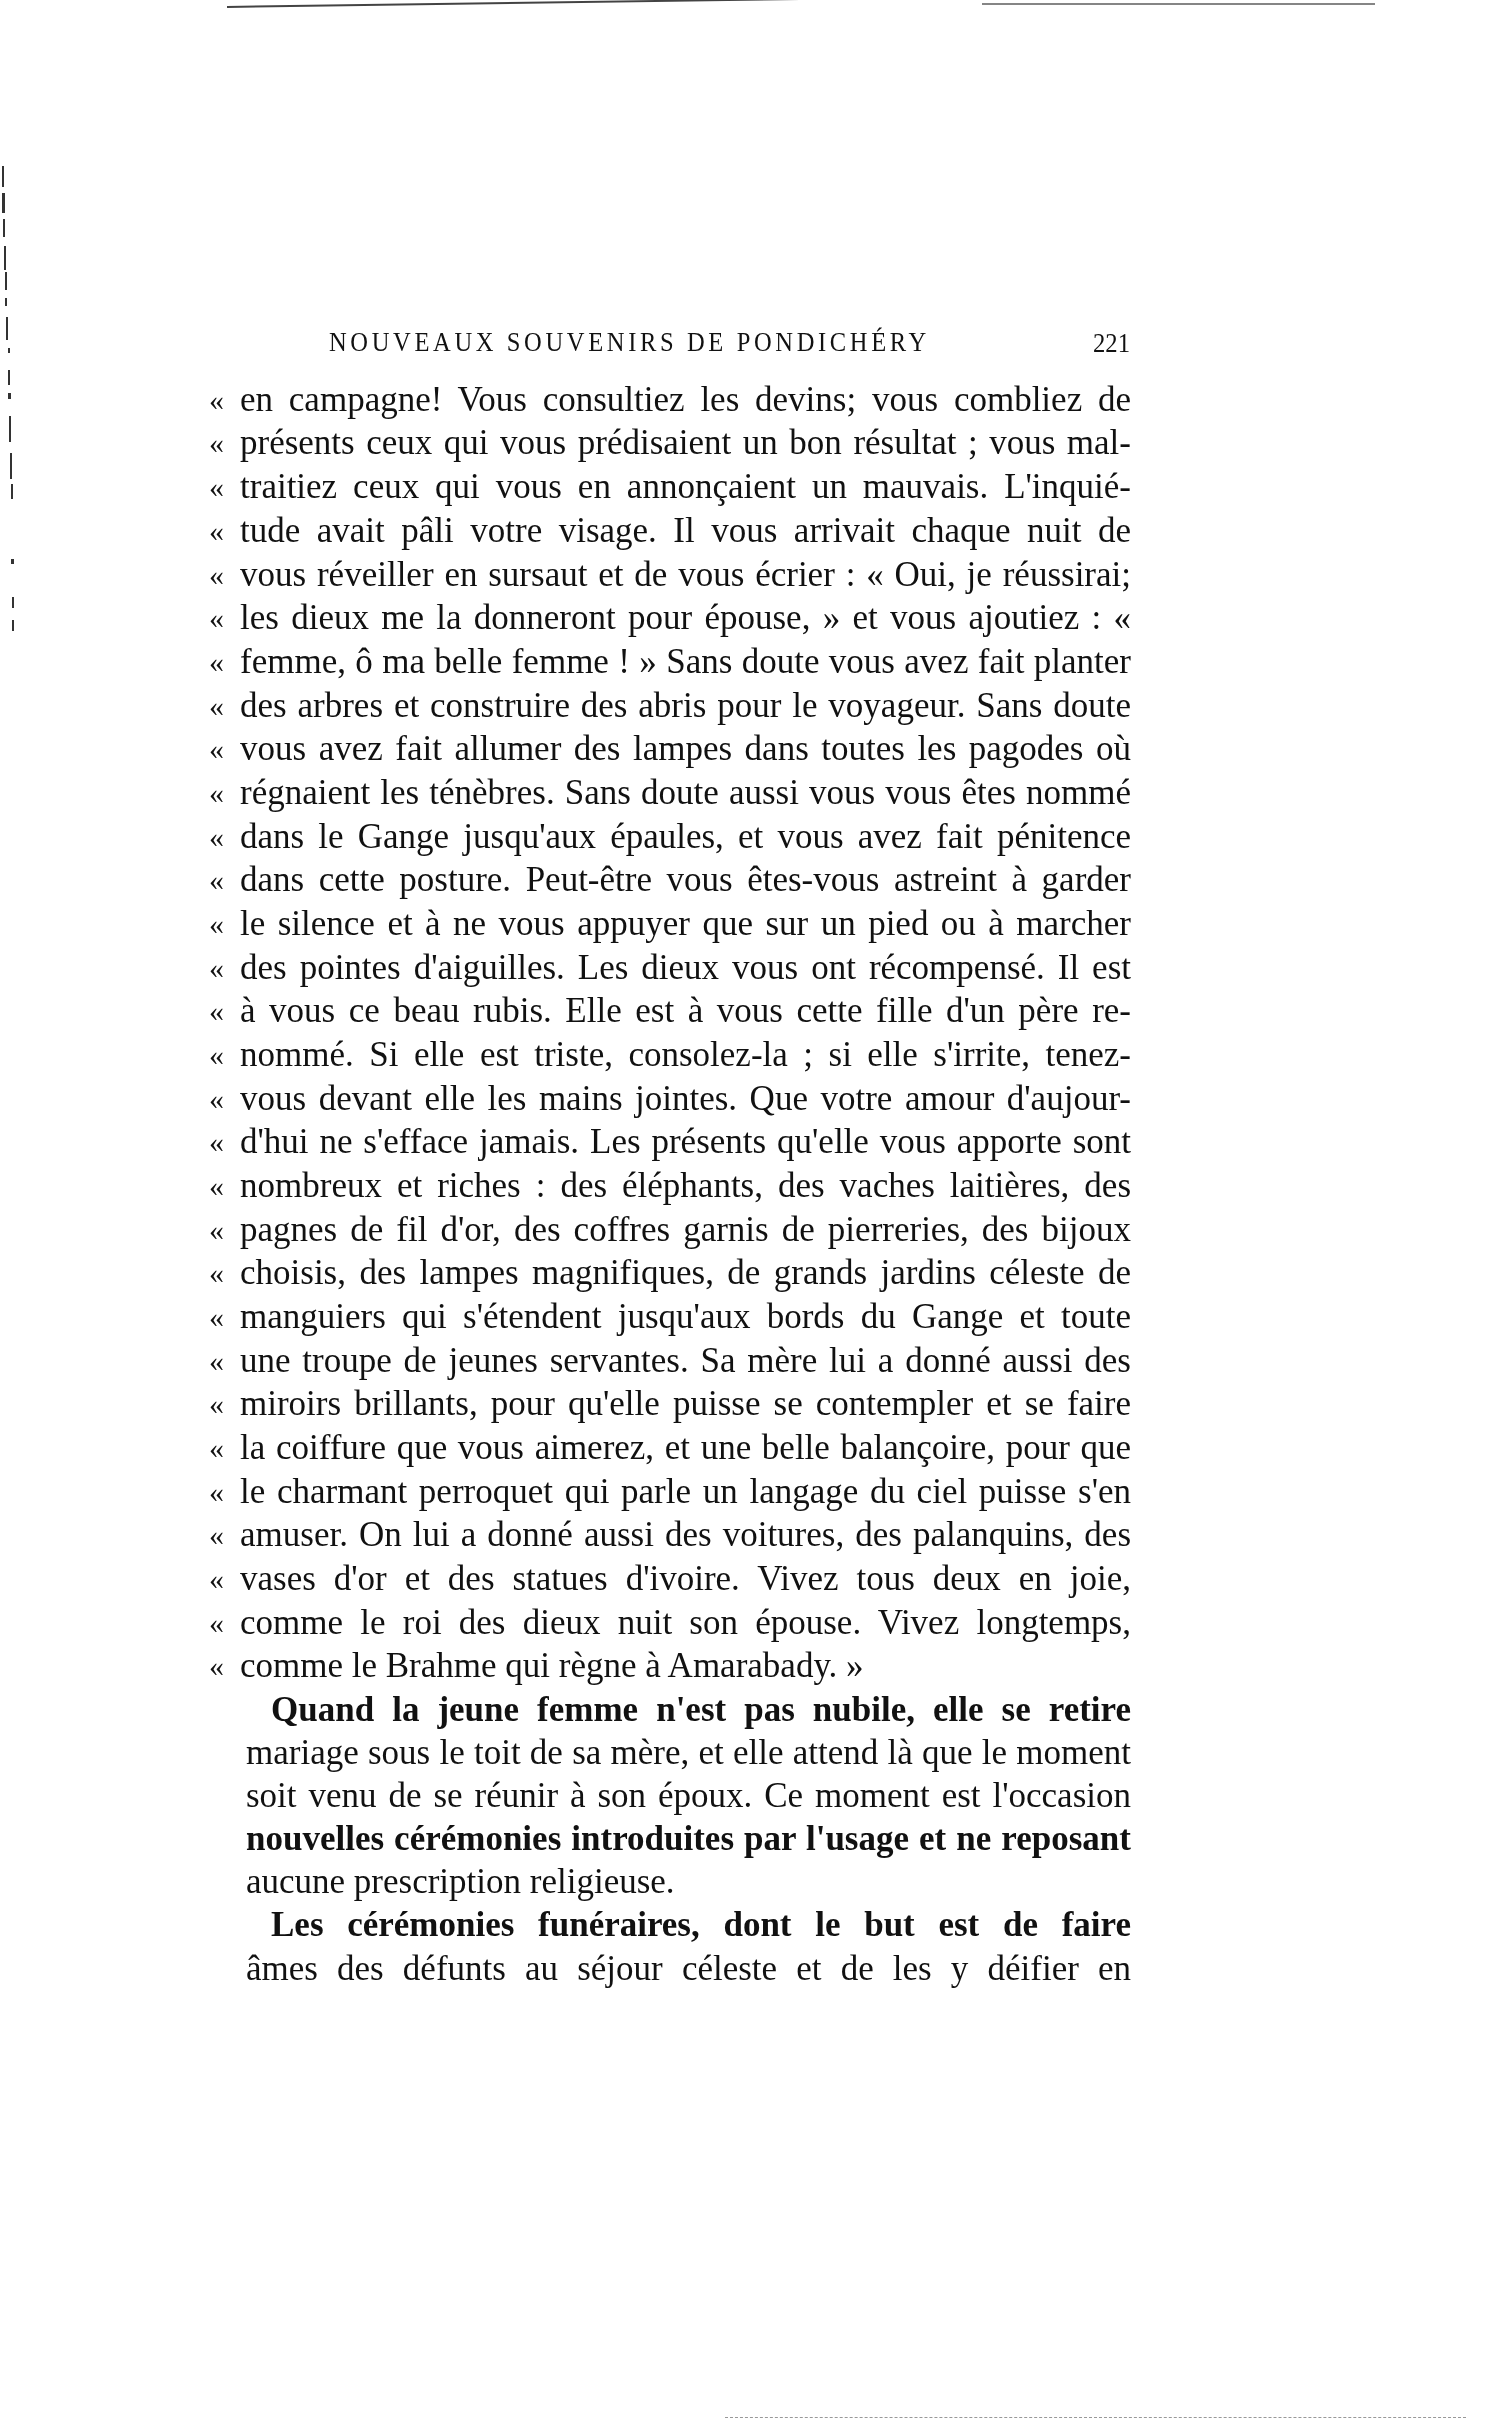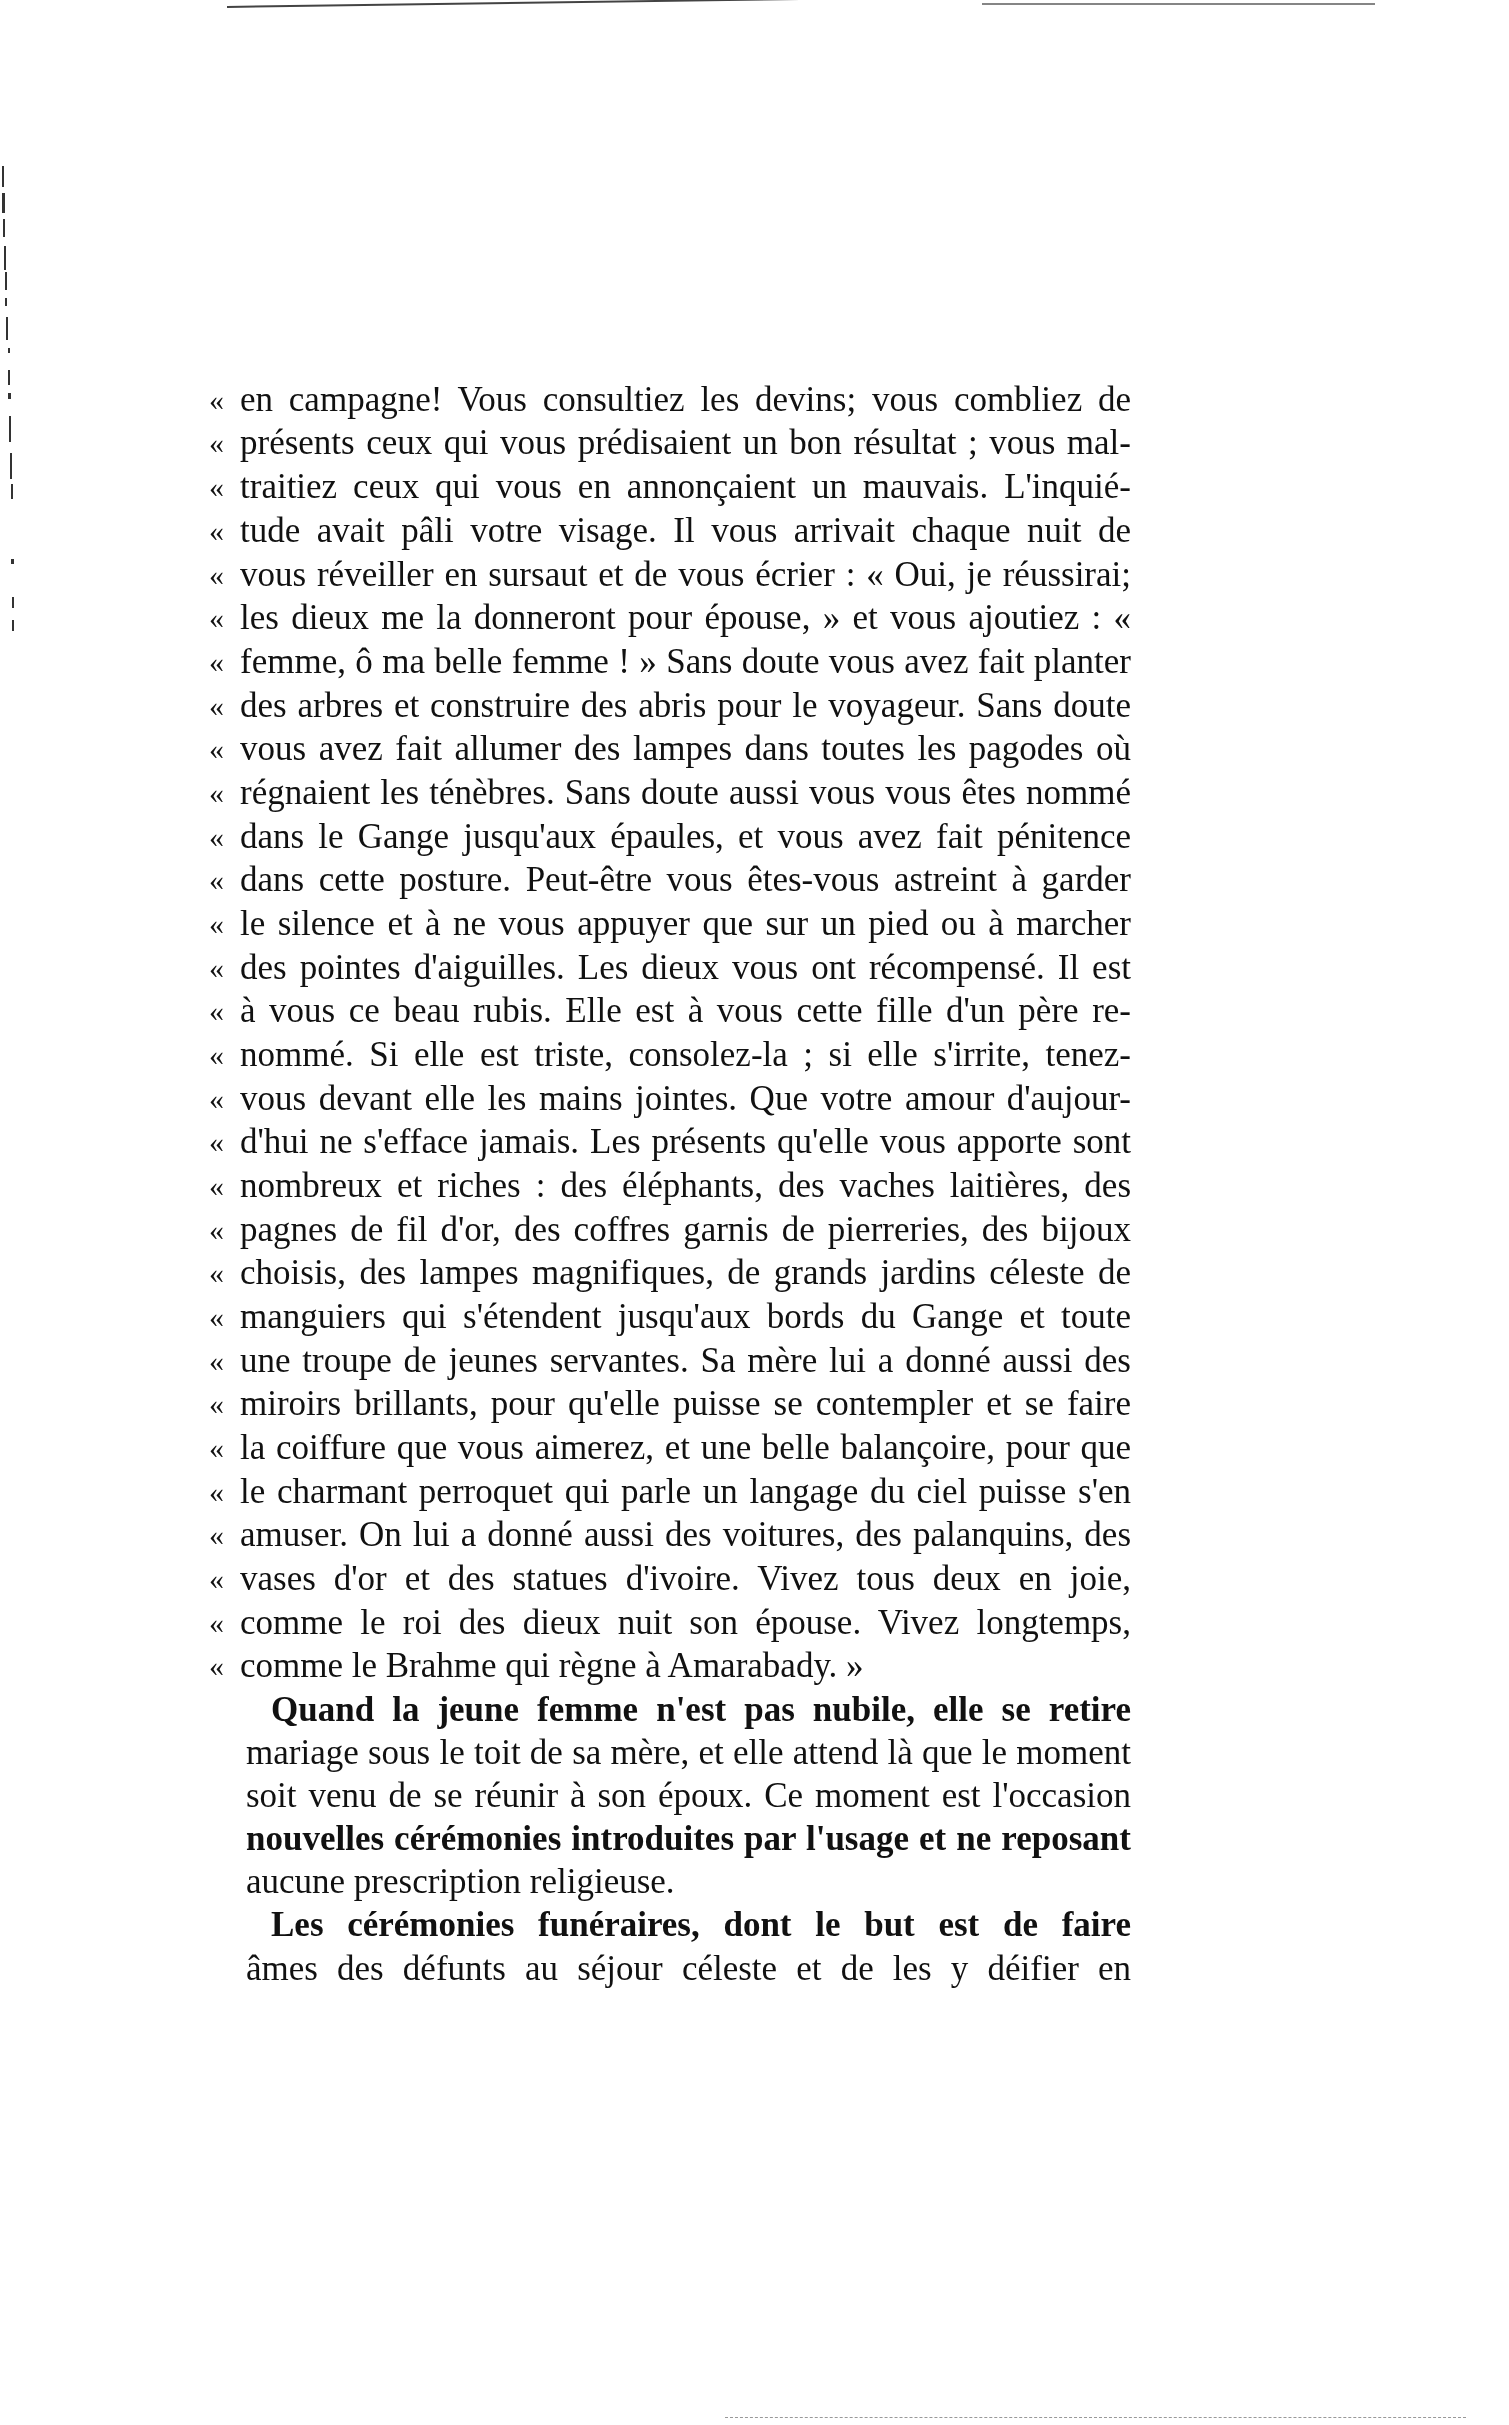--- a/index.html
+++ b/index.html
@@ -43,20 +43,24 @@
       <div class="edge-tick" style="left: 7.6px; top: 370px; height: 15px;"></div>
       <div class="edge-tick" style="left: 8.3px; top: 393px; height: 6px;"></div>
       <div class="edge-tick" style="left: 9px; top: 416px; height: 26px;"></div>
       <div class="edge-tick" style="left: 9.8px; top: 453px; height: 26px;"></div>
       <div class="edge-tick" style="left: 10.6px; top: 484px; height: 15px;"></div>
       <div class="edge-tick" style="left: 11.3px; top: 559px; height: 4.5px;"></div>
       <div class="edge-tick" style="left: 12px; top: 597px; height: 10.6px;"></div>
       <div class="edge-tick" style="left: 12px; top: 620px; height: 10.6px;"></div>
     </div>
 
+  <div class="running-head">
+    <span class="running-title">NOUVEAUX SOUVENIRS DE PONDICHÉRY</span>
+    <span class="page-number">221</span>
+  </div>
 
   <div class="text-block" id="text-block">
       <div class="line" style="top: 378px;">
         <span class="guil">«</span>
         <div class="txt">en campagne! Vous consultiez les devins; vous combliez de</div>
       </div>
       <div class="line" style="top: 421px;">
         <span class="guil">«</span>
         <div class="txt">présents ceux qui vous prédisaient un bon résultat ; vous mal-</div>
       </div>

